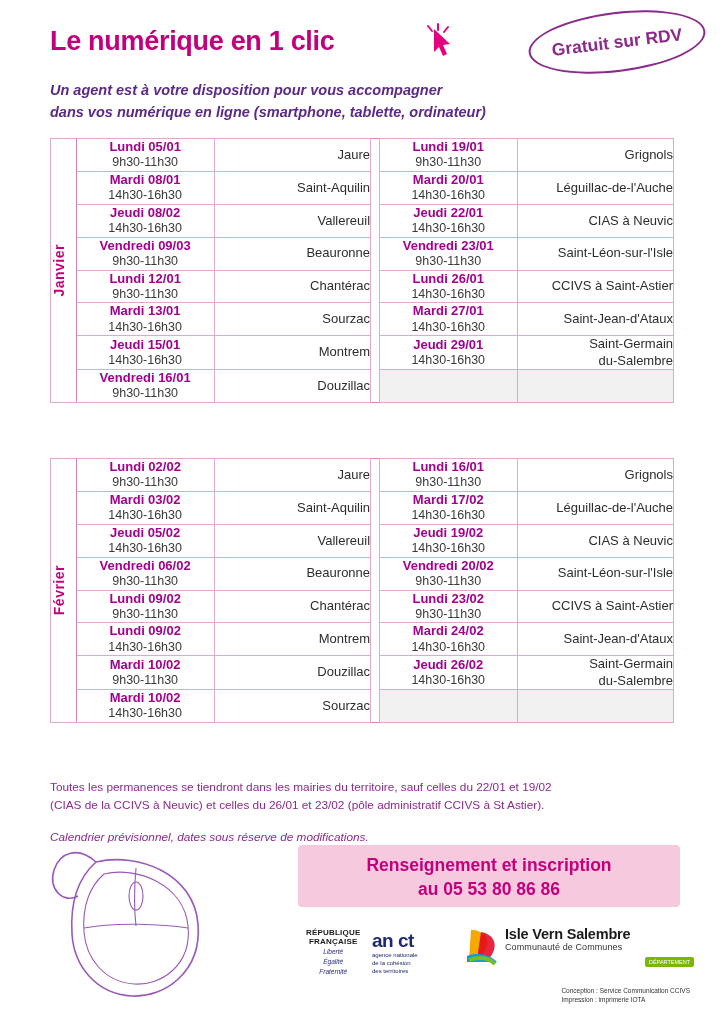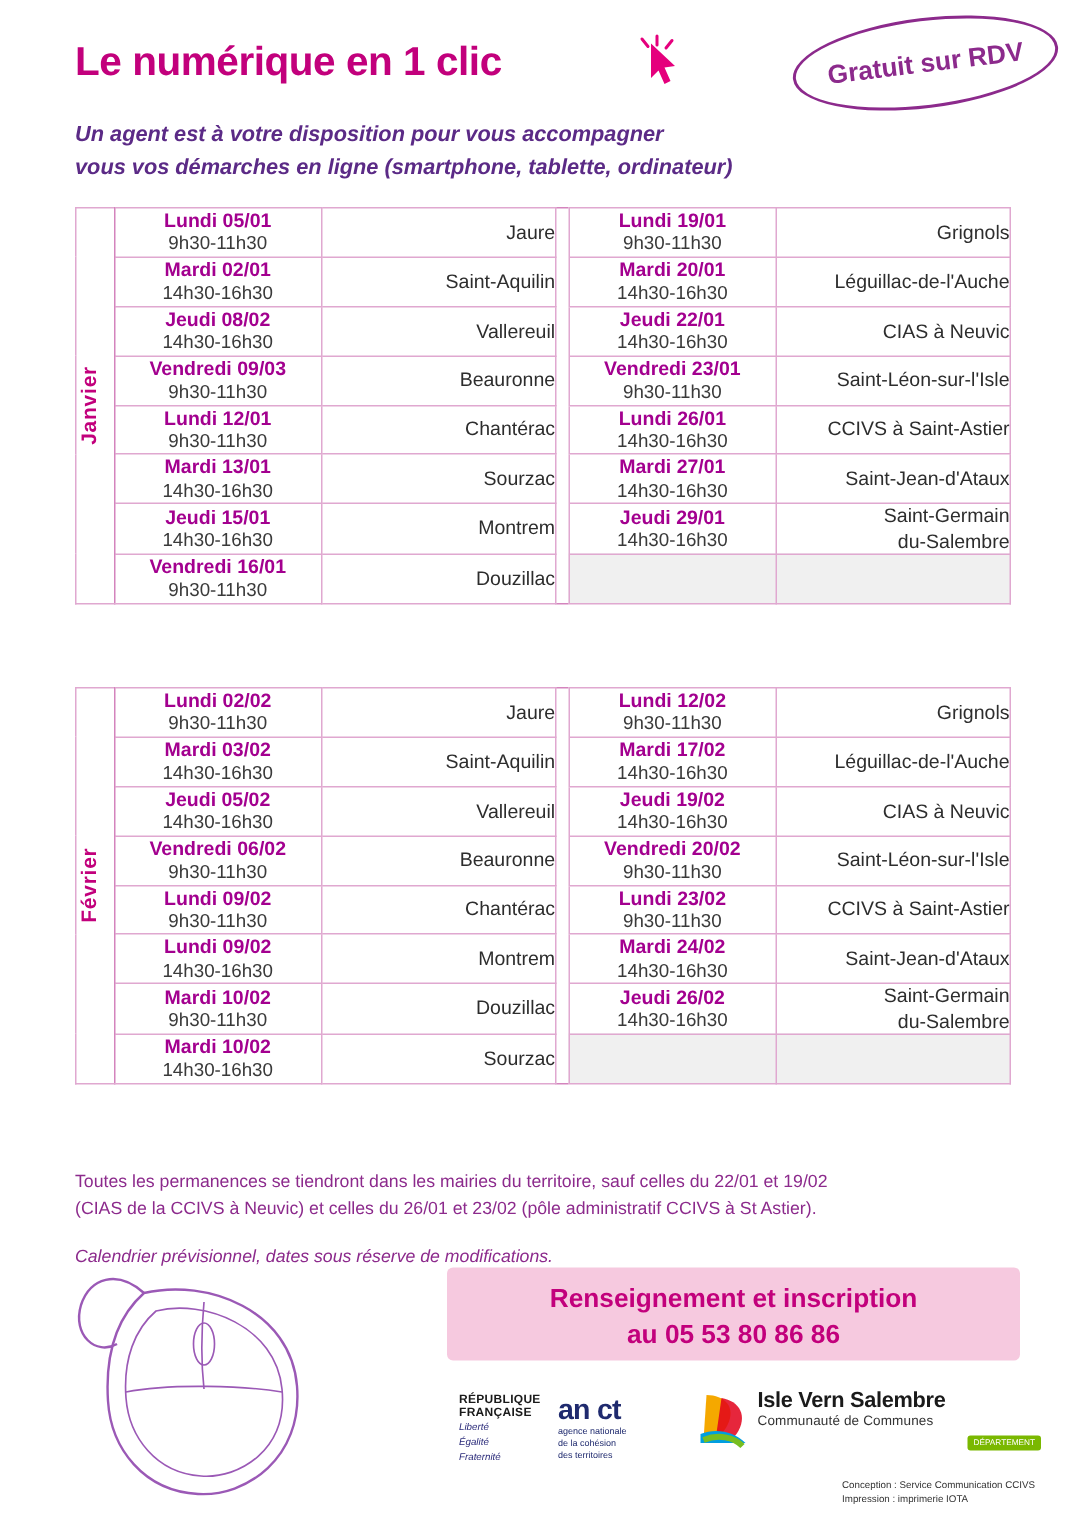--- a/index.html
+++ b/index.html
@@ -127,21 +127,21 @@
     background: #f6c9df;
     border-radius: 4px;
     text-align: center;
     padding-top: 9px;
   }
   .contact .c1 { font-size: 17.5px; font-weight: bold; color:#c2007c; display:block; line-height:1.35; }
   .contact .c2 { font-size: 17.5px; font-weight: bold; color:#c2007c; display:block; line-height:1.35; }
 
   
   .logos { position:absolute; left: 0; top: 918px; width: 724px; height: 106px; }
-  .rf { position:absolute; left: 306px; top: 10px; text-align:left; }
+  .rf { position:absolute; left: 306px; top: 10px; text-align:center; }
   .rf .rf-t { font-size: 8px; font-weight:bold; color:#1a1a1a; line-height:1.15; letter-spacing:0.2px;}
   .rf .rf-m { font-size: 6.5px; color:#2b2b7a; font-style:italic; line-height:1.2; margin-top:2px;}
   .anct { position:absolute; left: 372px; top: 12px; }
   .anct .anct-big { font-size: 19px; font-weight:bold; color:#1f2a6e; letter-spacing:-0.5px; }
   .anct .anct-sub { font-size: 6px; color:#1f2a6e; line-height:1.3; }
 
   .ivs { position:absolute; left: 505px; top: 8px; }
   .ivs .ivs-n { font-size: 14.5px; font-weight: bold; color:#1a1a1a; letter-spacing:-0.2px;}
   .ivs .ivs-s { font-size: 9px; color:#333; letter-spacing:0.1px;}
   .dept { position:absolute; left: 645px; top: 39px; background:#7ab800; color:#fff; font-size:5.5px; padding:2px 4px; border-radius:2px; white-space:nowrap;}
@@ -163,21 +163,21 @@
       <path d="M24 5 L20 10" stroke="#e5007d" stroke-width="2" stroke-linecap="round"></path>
     </svg>
   </div>
 
   <div class="badge">
     <span>Gratuit sur RDV</span>
   </div>
 
   <div class="subtitle">
     <div>Un agent est à votre disposition pour vous accompagner</div>
-    <div>vous vos démarches en ligne (smartphone, tablette, ordinateur)</div>
+    <div>dans vos numérique en ligne (smartphone, tablette, ordinateur)</div>
   </div>
 
   <table class="sched" id="table-janvier">
     <tbody>
       <tr>
         <td class="monthcell" rowspan="8">
           <div class="monthlabel">Janvier</div>
         </td>
         <td class="dcell">
           <span class="dname">Lundi 05/01</span>
@@ -186,21 +186,21 @@
         <td class="lcell">Jaure</td>
         <td class="sep"></td>
         <td class="dcell">
           <span class="dname">Lundi 19/01</span>
           <span class="dtime">9h30-11h30</span>
         </td>
         <td class="lcell">Grignols</td>
       </tr>
       <tr>
         <td class="dcell">
-          <span class="dname">Mardi 02/01</span>
+          <span class="dname">Mardi 08/01</span>
           <span class="dtime">14h30-16h30</span>
         </td>
         <td class="lcell">Saint-Aquilin</td>
         <td class="sep"></td>
         <td class="dcell">
           <span class="dname">Mardi 20/01</span>
           <span class="dtime">14h30-16h30</span>
         </td>
         <td class="lcell">Léguillac-de-l'Auche</td>
       </tr>
@@ -291,21 +291,21 @@
         <td class="monthcell" rowspan="8">
           <div class="monthlabel">Février</div>
         </td>
         <td class="dcell">
           <span class="dname">Lundi 02/02</span>
           <span class="dtime">9h30-11h30</span>
         </td>
         <td class="lcell">Jaure</td>
         <td class="sep"></td>
         <td class="dcell">
-          <span class="dname">Lundi 12/02</span>
+          <span class="dname">Lundi 16/01</span>
           <span class="dtime">9h30-11h30</span>
         </td>
         <td class="lcell">Grignols</td>
       </tr>
       <tr>
         <td class="dcell">
           <span class="dname">Mardi 03/02</span>
           <span class="dtime">14h30-16h30</span>
         </td>
         <td class="lcell">Saint-Aquilin</td>

